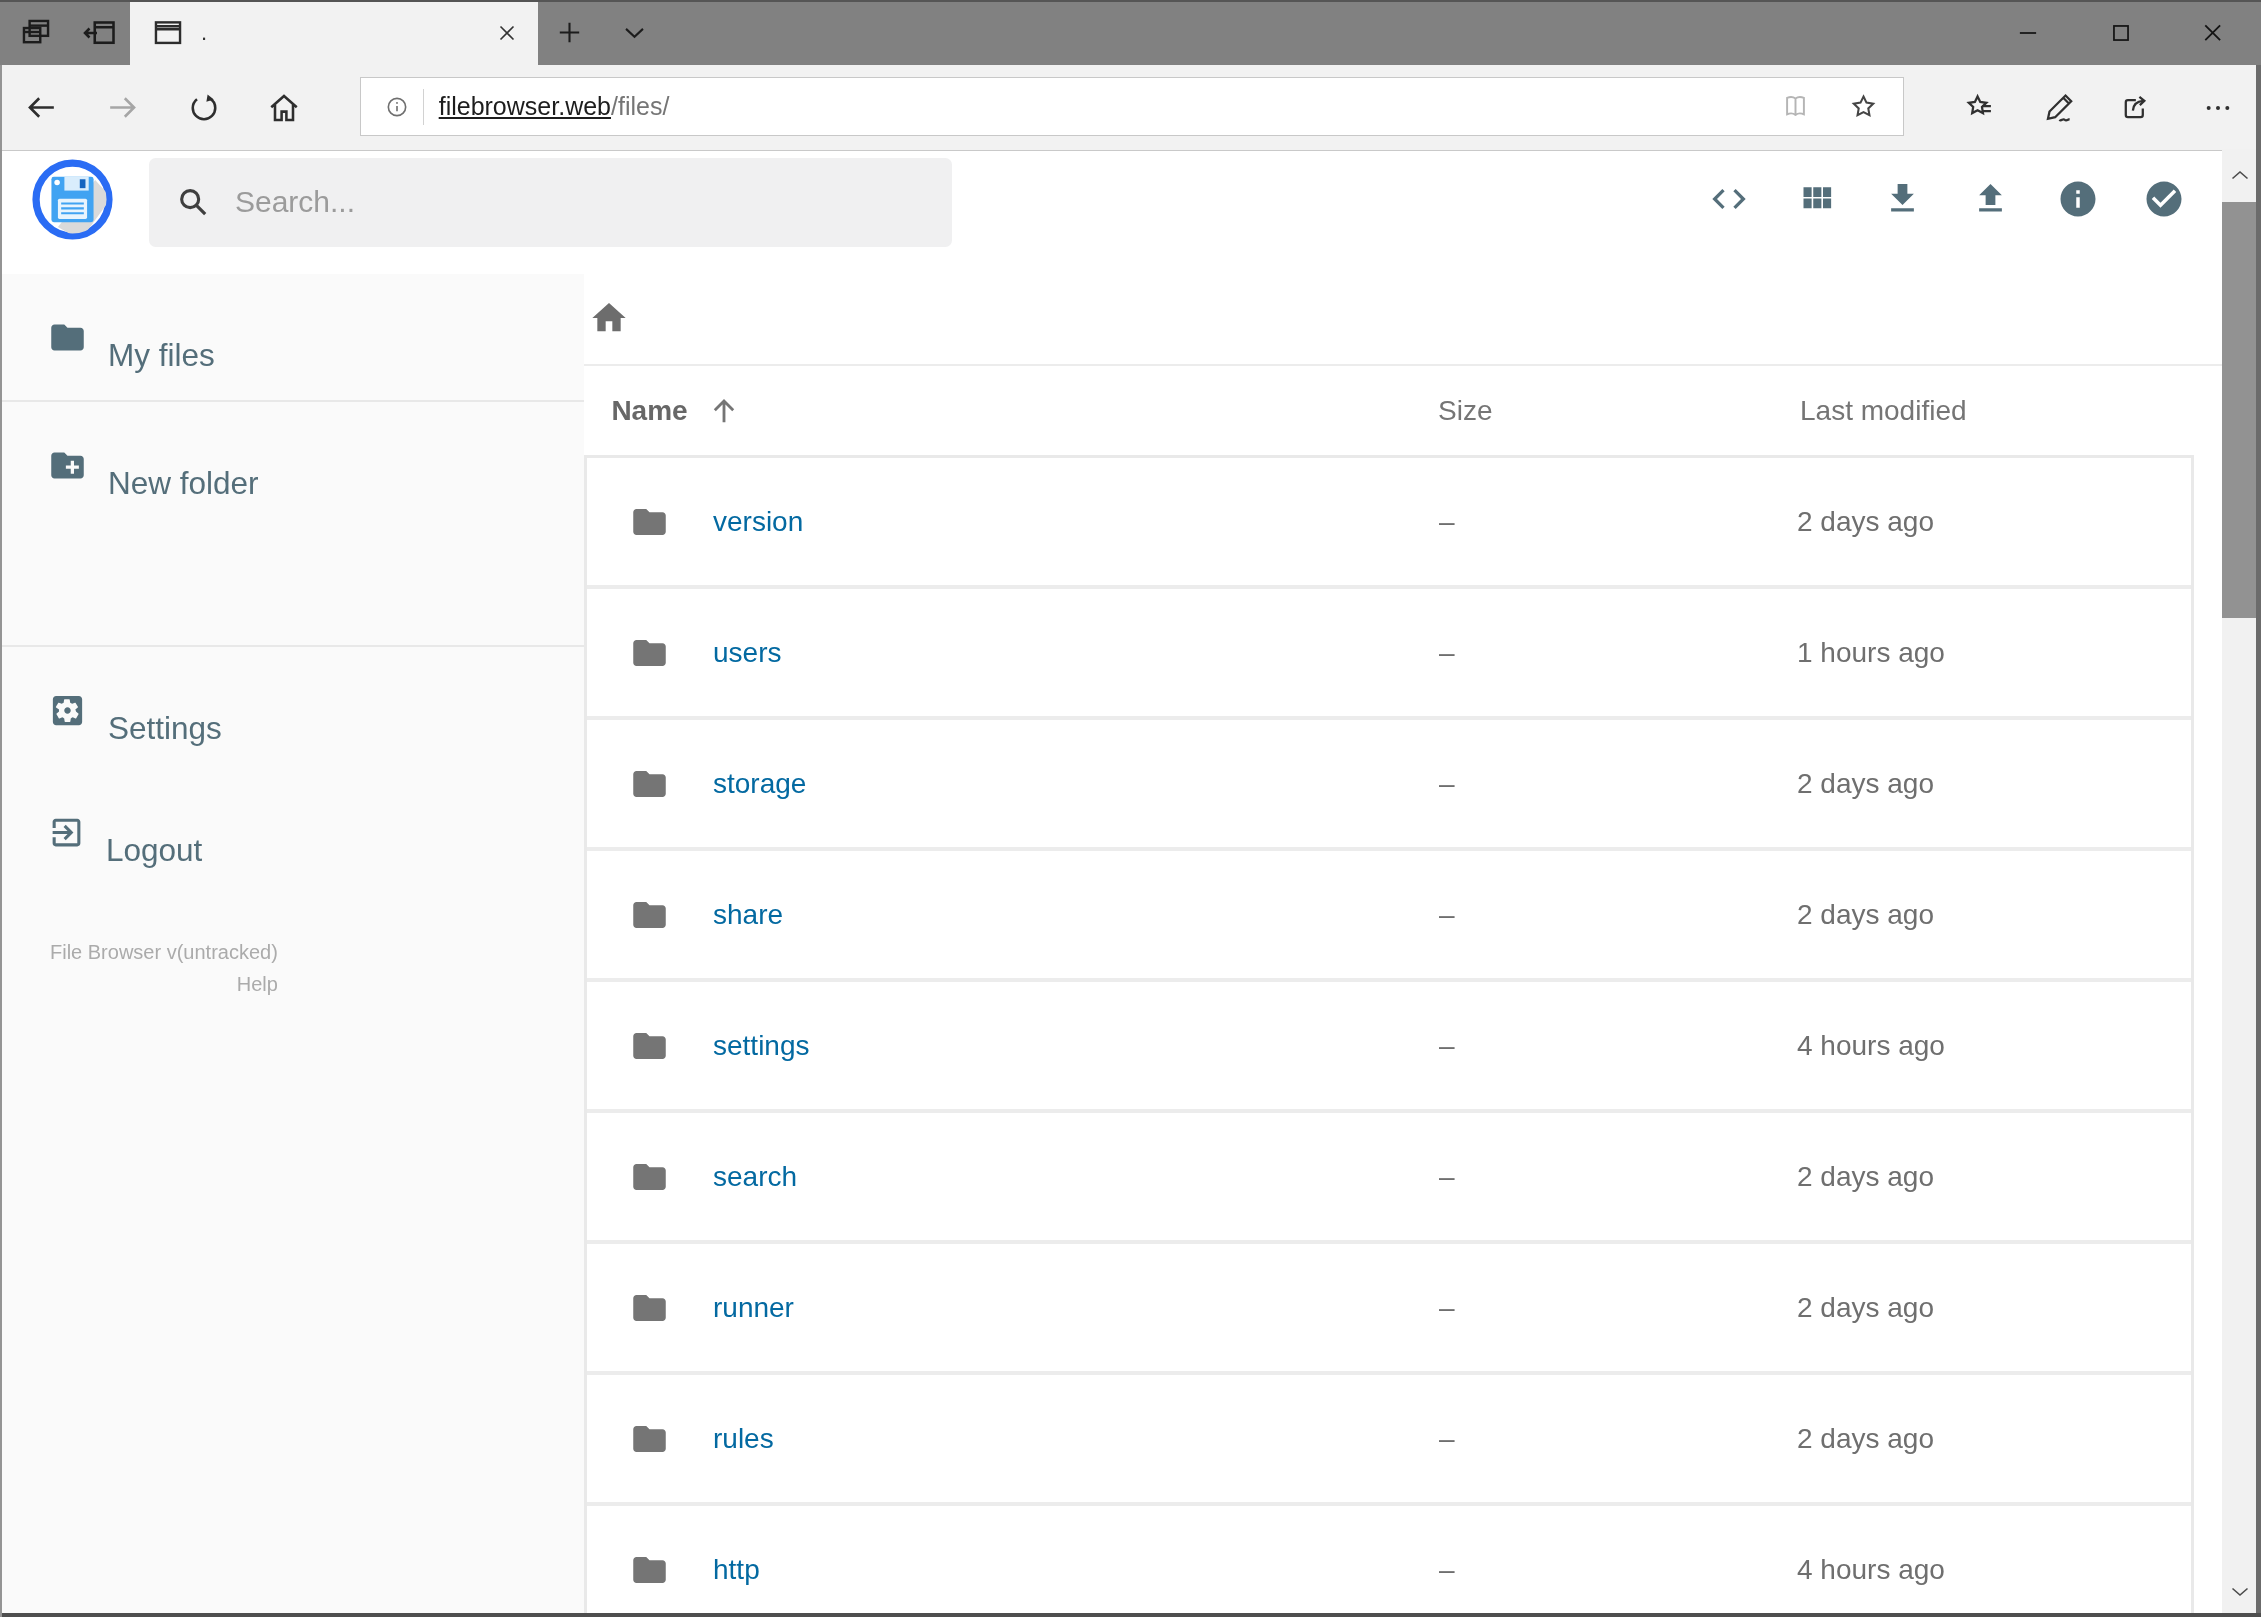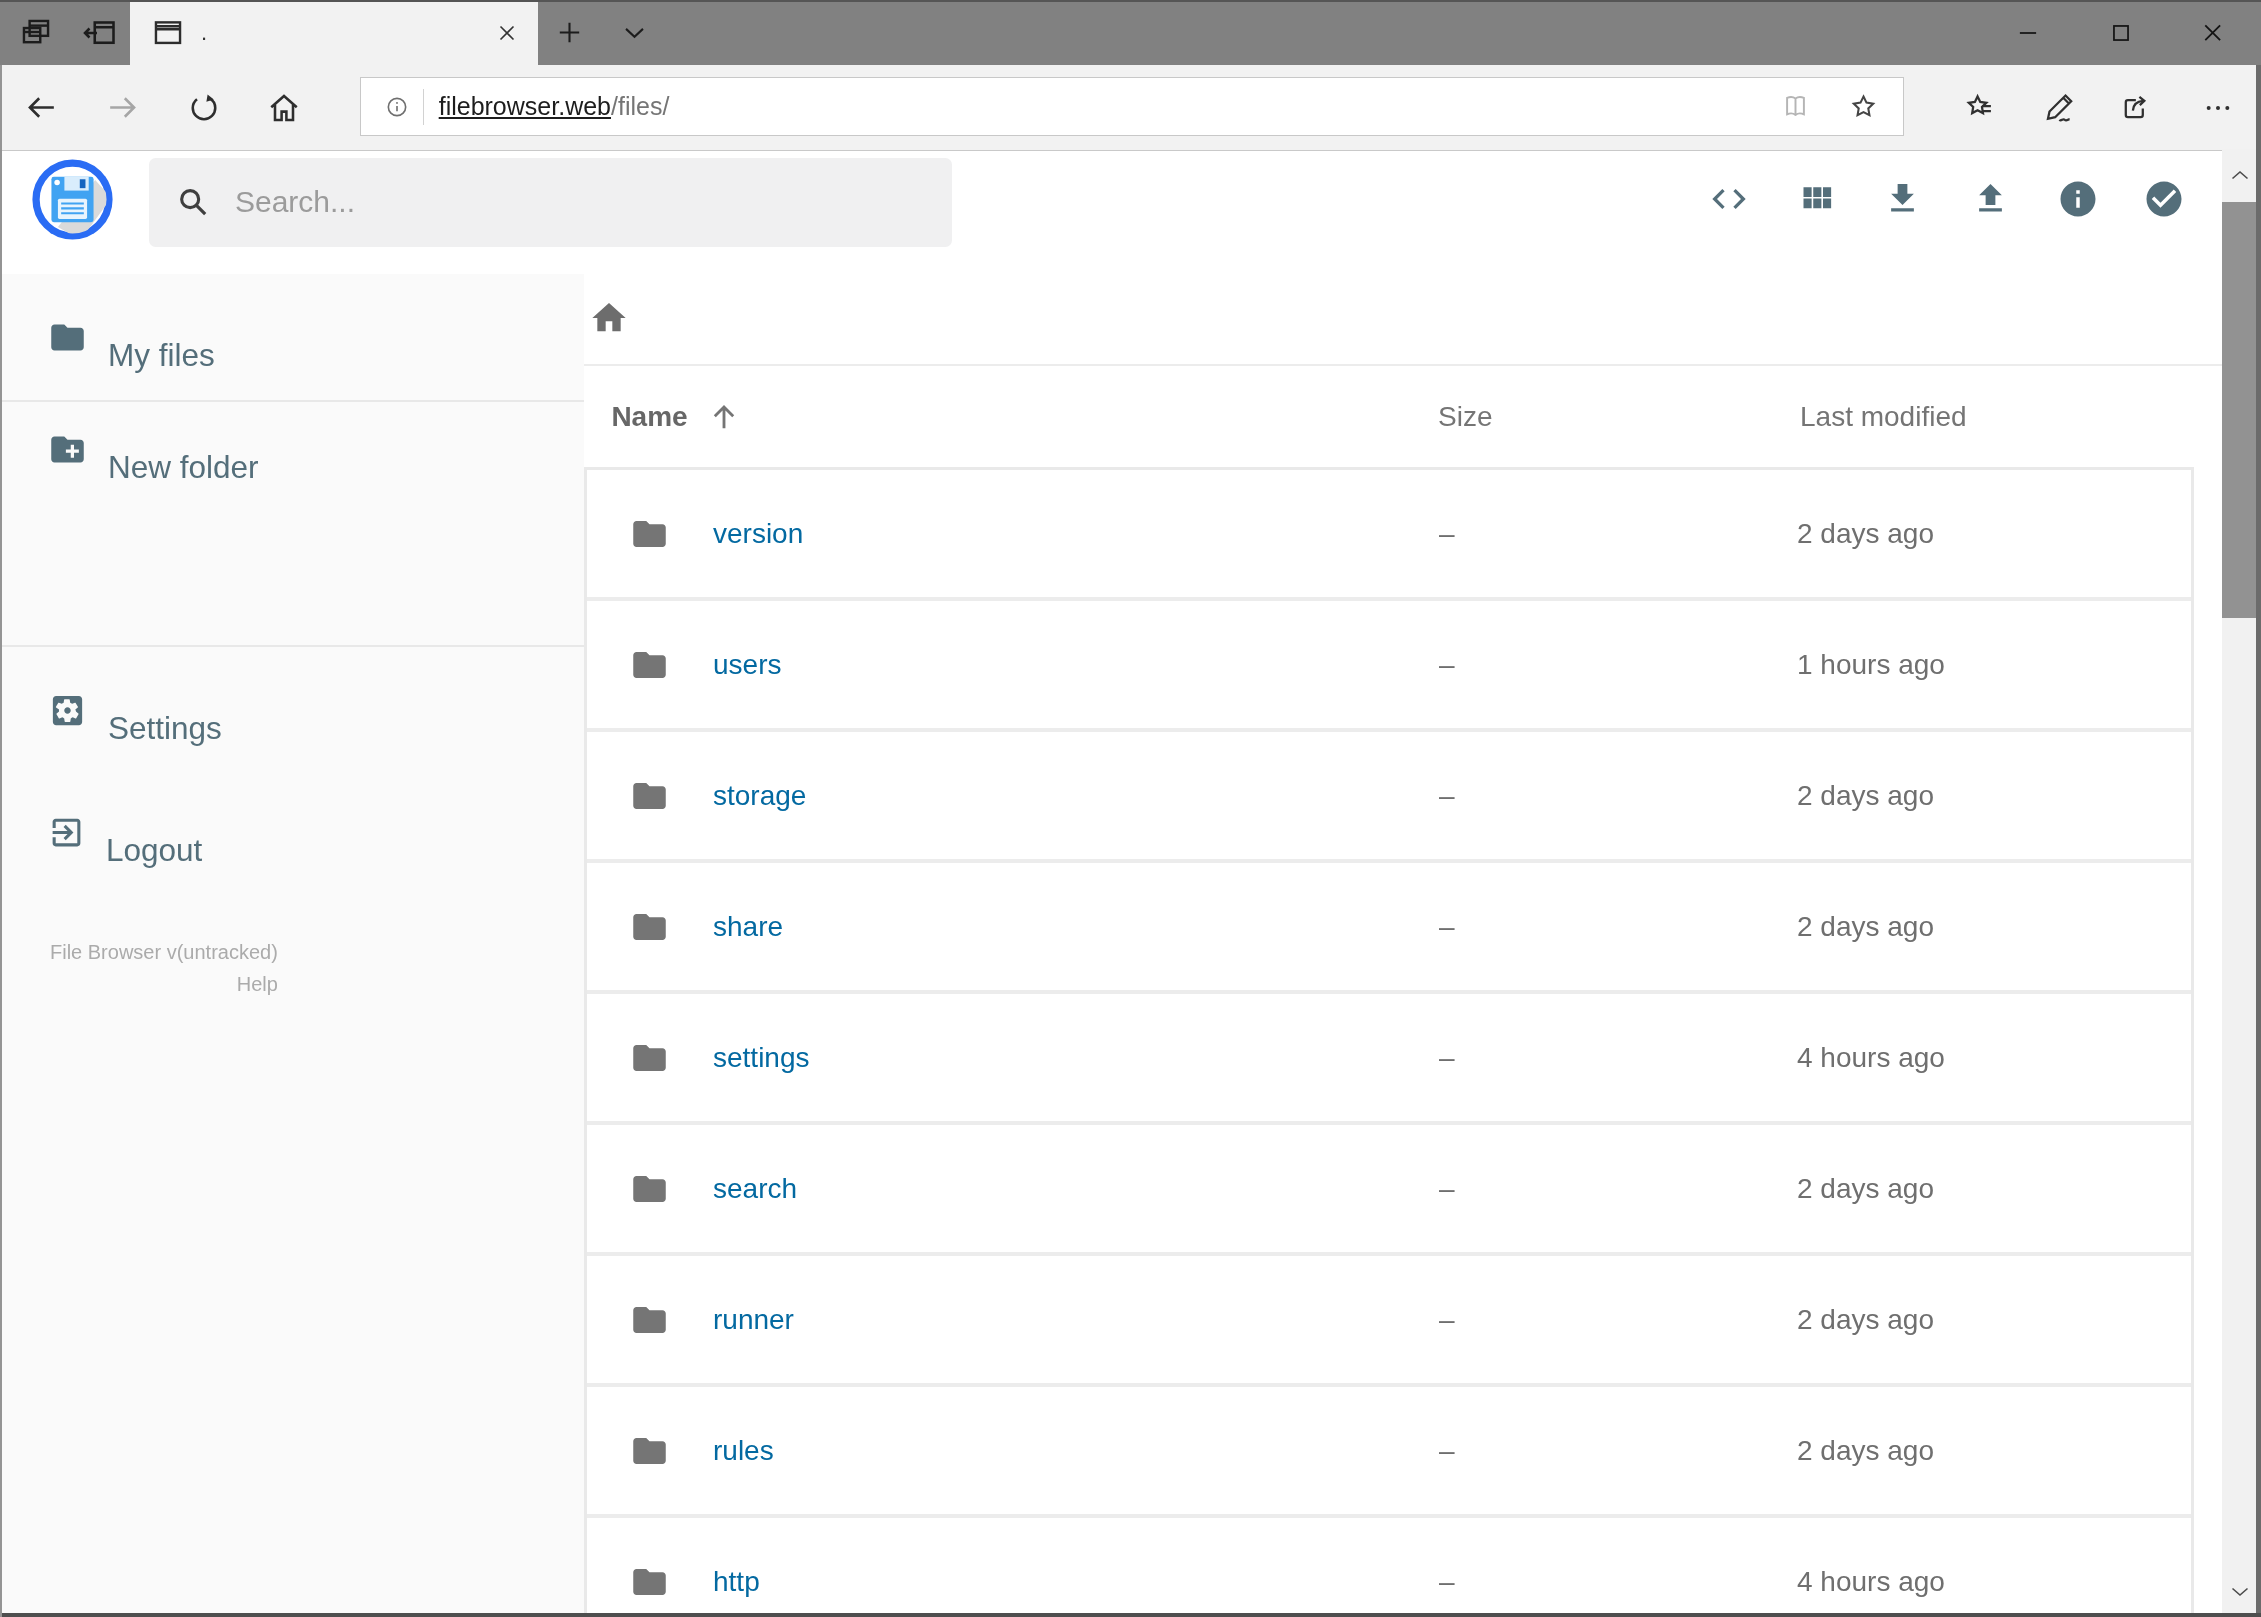--- a/index.html
+++ b/index.html
@@ -42,21 +42,21 @@
   .side-item{position:absolute;left:0;width:584px;height:81px;display:flex;align-items:center;color:#546e7a;cursor:pointer;}
   .side-item .ic{margin-left:48px;}
   .side-item .lbl{margin-left:21px;font-size:31.5px;margin-top:36px;}
   .side-div{position:absolute;left:0;width:584px;height:2.4px;background:#e8e8e8;}
   .side-footer{position:absolute;left:50px;top:662px;font-size:20px;color:#ababab;line-height:32px;text-align:right;}
 
   
   .content{position:absolute;left:584px;top:274px;width:1638px;height:1343px;background:#fff;}
   .breadcrumbs{position:relative;height:90px;border-bottom:2.4px solid #ececec;}
   .crumb-home{position:absolute;left:4.8px;top:24px;color:#6d6d6d;}
-  .listhead{position:relative;height:101px;}
+  .listhead{position:relative;height:89px;}
   .lh{position:absolute;top:50%;transform:translateY(-50%);font-size:28px;color:#757575;}
   .lh-name{left:27.4px;font-weight:bold;color:#676767;}
   .lh-arrow{position:absolute;left:123px;top:50%;transform:translateY(-50%);color:#757575;}
   .lh-size{left:854px;}
   .lh-mod{left:1216px;}
   .listing{position:relative;width:1610px;border:3.2px solid #e9e9e9;box-sizing:border-box;background:#fff;}
   .row{position:relative;height:127px;border-top:4.8px solid #ececec;background:#fff;cursor:pointer;}
   .row:first-child{border-top:none;}
   .row .fic{position:absolute;left:43px;top:50%;transform:translateY(-50%);color:#757575;}
   .row .nm{position:absolute;left:126px;top:50%;transform:translateY(-50%);font-size:28px;color:#0369a1;}
@@ -424,21 +424,21 @@
 <div class="sidebar">
   <div class="side-item" style="top:22.6px">
     <span class="ic">
         <svg width="39" height="39" viewBox="0 0 24 24">
           <use href="#i-folder"></use>
         </svg>
       </span>
     <span class="lbl">My files</span>
   </div>
   <div class="side-div" style="top:126px"></div>
-  <div class="side-item" style="top:135px">
+  <div class="side-item" style="top:151px">
     <span class="ic">
         <svg width="39" height="39" viewBox="0 0 24 24">
           <use href="#i-newfolder"></use>
         </svg>
       </span>
     <span class="lbl">New folder</span>
   </div>
   <div class="side-div" style="top:371px"></div>
   <div class="side-item" style="top:396px">
     <span class="ic">

